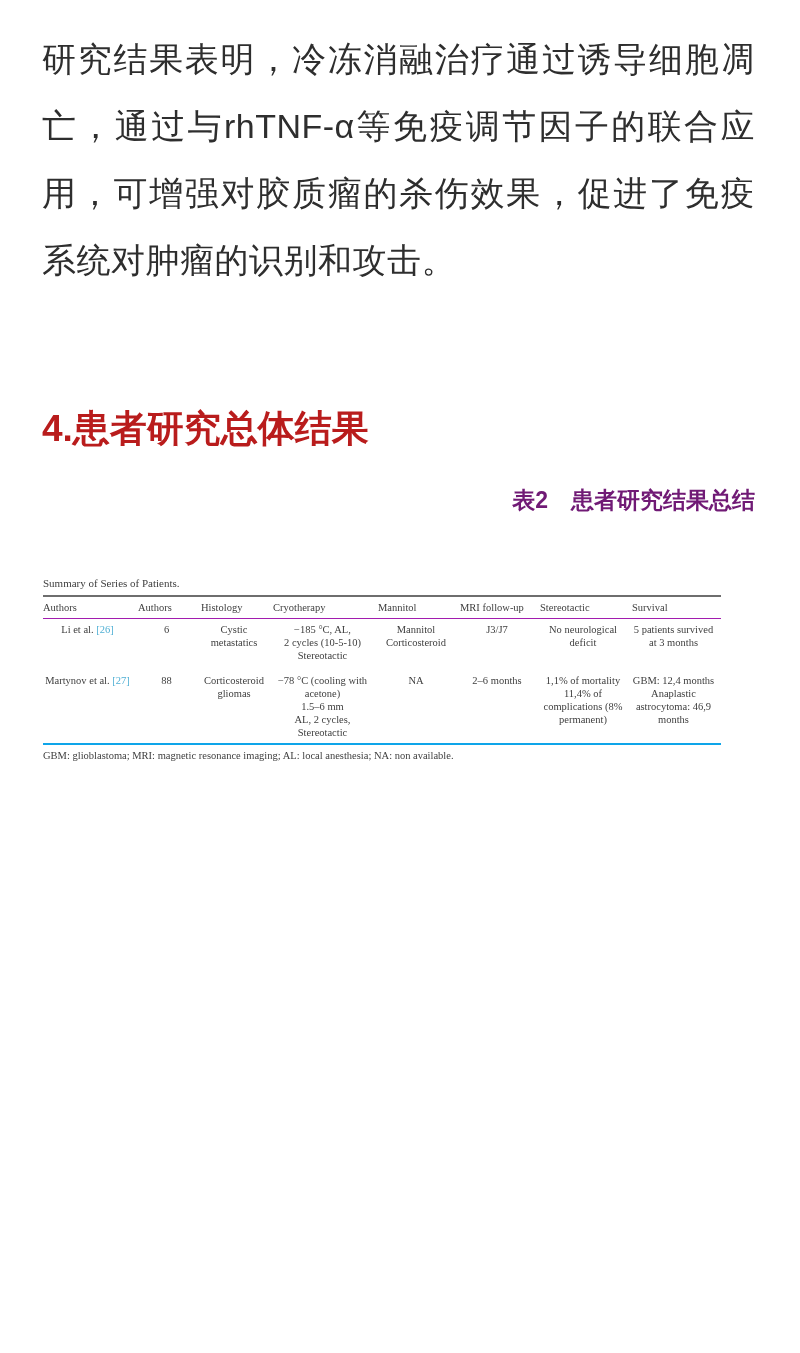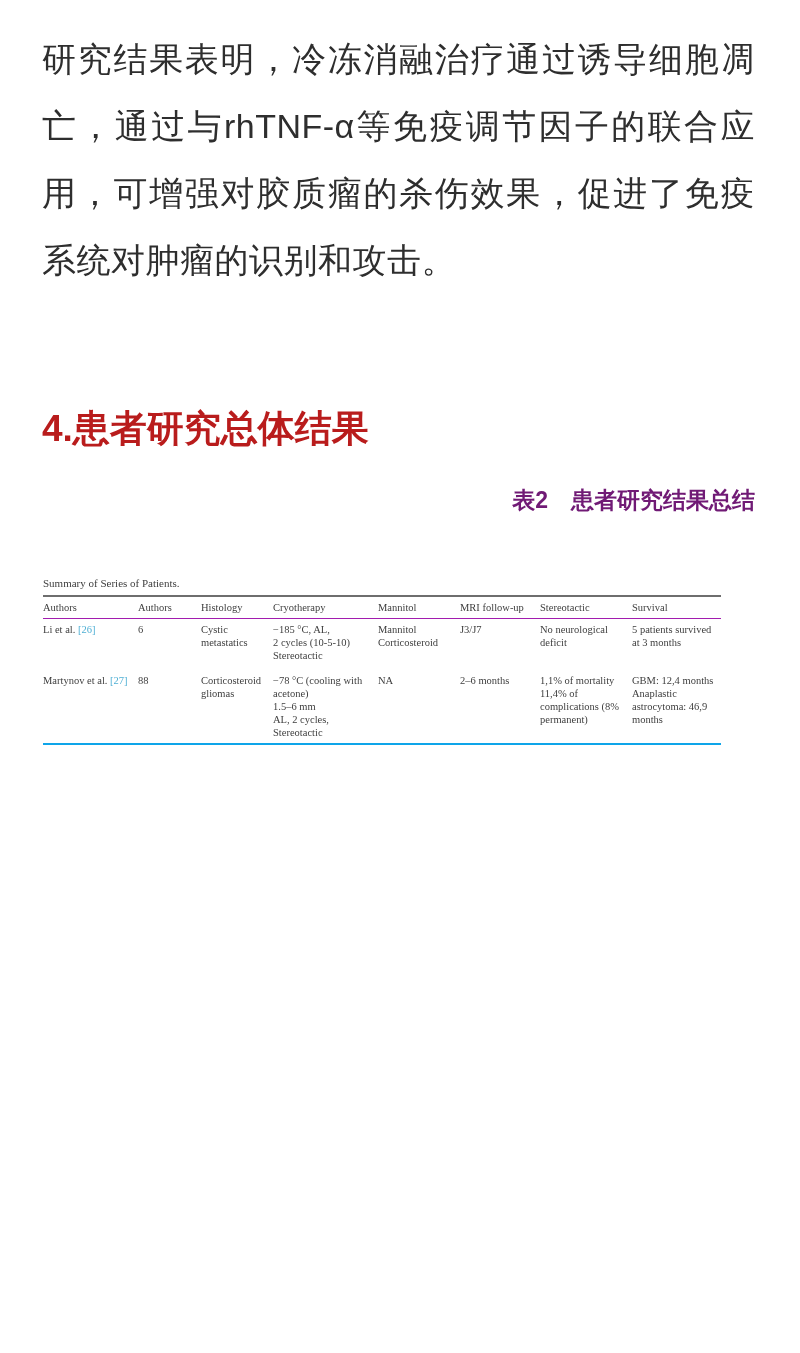--- a/index.html
+++ b/index.html
@@ -61,21 +61,21 @@
   }
   table.data thead th {
     font-weight: normal;
     text-align: left;
     border-top: 2px solid #6e6e6e;
     border-bottom: 1px solid #a21caf;
     padding: 4px 4px 4px 0;
   }
   table.data tbody td {
     vertical-align: top;
-    text-align: left;
+    text-align: center;
     padding: 4px 6px 4px 0;
     white-space: pre-line;
   }
   table.data tbody tr.row-first td { padding-bottom: 8px; }
   table.data tbody tr:last-child td { border-bottom: 2px solid #0ea5e9; }
   .ref { color: #4fafd4; text-decoration: none; cursor: pointer; }
   .table-footnote {
     font-size: 10.5px;
     margin-top: 5px;
   }
@@ -150,15 +150,16 @@
 11,4% of
 complications (8%
 permanent)</td>
           <td>GBM: 12,4 months
 Anaplastic
 astrocytoma: 46,9
 months</td>
         </tr>
       </tbody>
     </table>
+    <div class="table-footnote">GBM: glioblastoma; MRI: magnetic resonance imaging; AL: local anesthesia; NA: non available.</div>
   </div>
 
 </div>
 
 </body></html>

